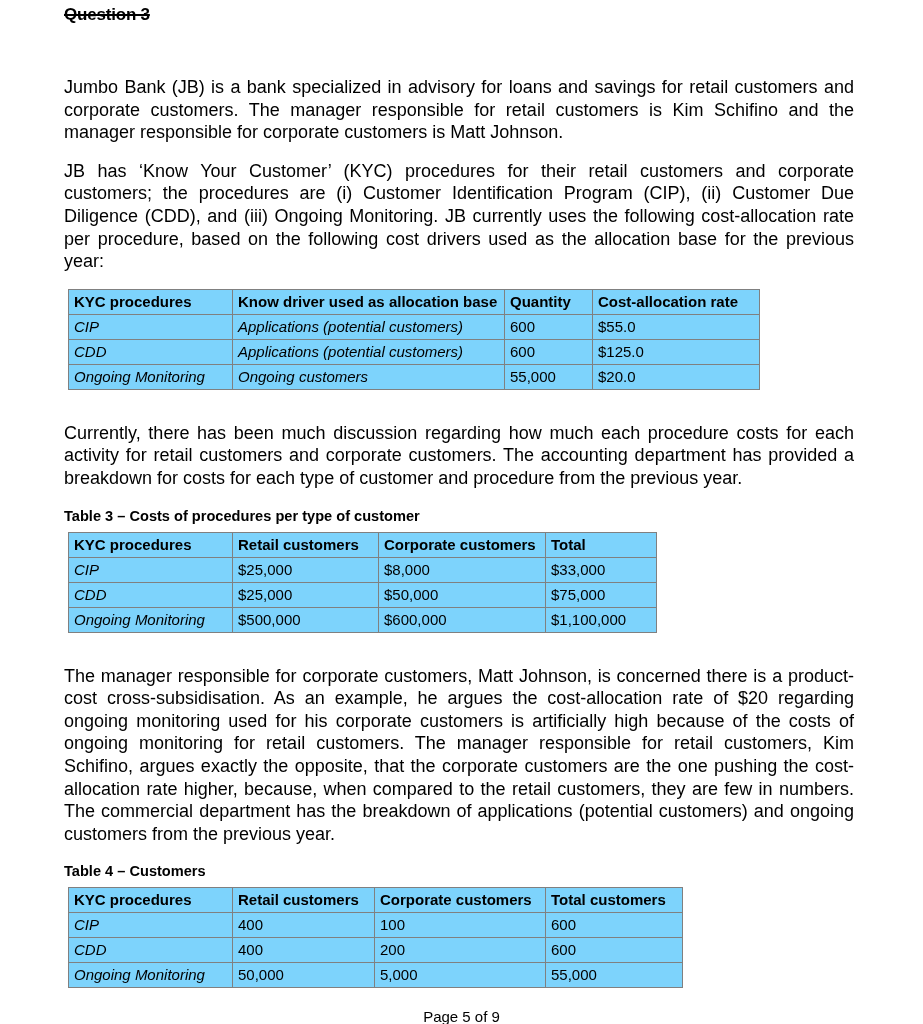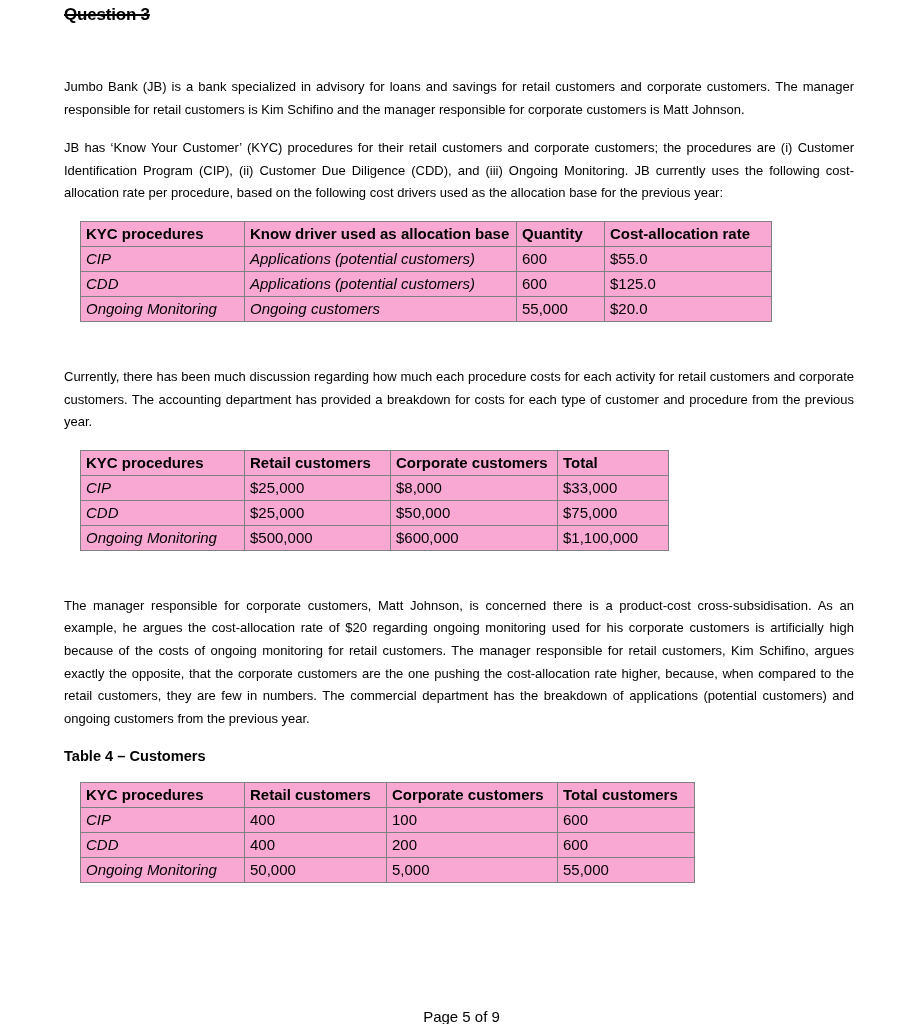--- a/index.html
+++ b/index.html
@@ -43,39 +43,39 @@
 
   .content {
     position: absolute;
     left: 64px;
     top: 76px;
     width: 790px;
   }
 
   p.body-text {
     margin: 0 0 16px 0;
-    font-size: 13px;
+    font-size: 18px;
     line-height: 22.6px;
     text-align: justify;
     text-justify: inter-word;
   }
 
   .table-caption {
     margin: 0 0 6px 0;
     font-size: 14.6px;
     font-weight: bold;
     line-height: 20px;
   }
 
   table.doc-table {
     border-collapse: collapse;
     table-layout: fixed;
-    margin: 16px;
+    margin: 4px;
     font-size: 15px;
-    background: #f9a8d4;
+    background: #7dd3fc;
   }
   table.doc-table td, table.doc-table th {
     border: 1px solid #808080;
     padding: 2px 5px 3px 5px;
     line-height: 19px;
     font-weight: normal;
     vertical-align: middle;
     white-space: nowrap;
     overflow: hidden;
   }
@@ -168,20 +168,21 @@
           <td class="num">55,000</td>
           <td class="num">$20.0</td>
         </tr>
       </tbody>
     </table>
 
     <div class="spacer-28"></div>
 
     <p class="body-text">Currently, there has been much discussion regarding how much each procedure costs for each activity for retail customers and corporate customers. The accounting department has provided a breakdown for costs for each type of customer and procedure from the previous year.</p>
 
+    <div class="table-caption">Table 3 – Costs of procedures per type of customer</div>
 
     <table class="doc-table t3">
       <colgroup>
           <col class="c1">
           <col class="c2">
           <col class="c3">
           <col class="c4">
         </colgroup>
       <thead>
         <tr>

